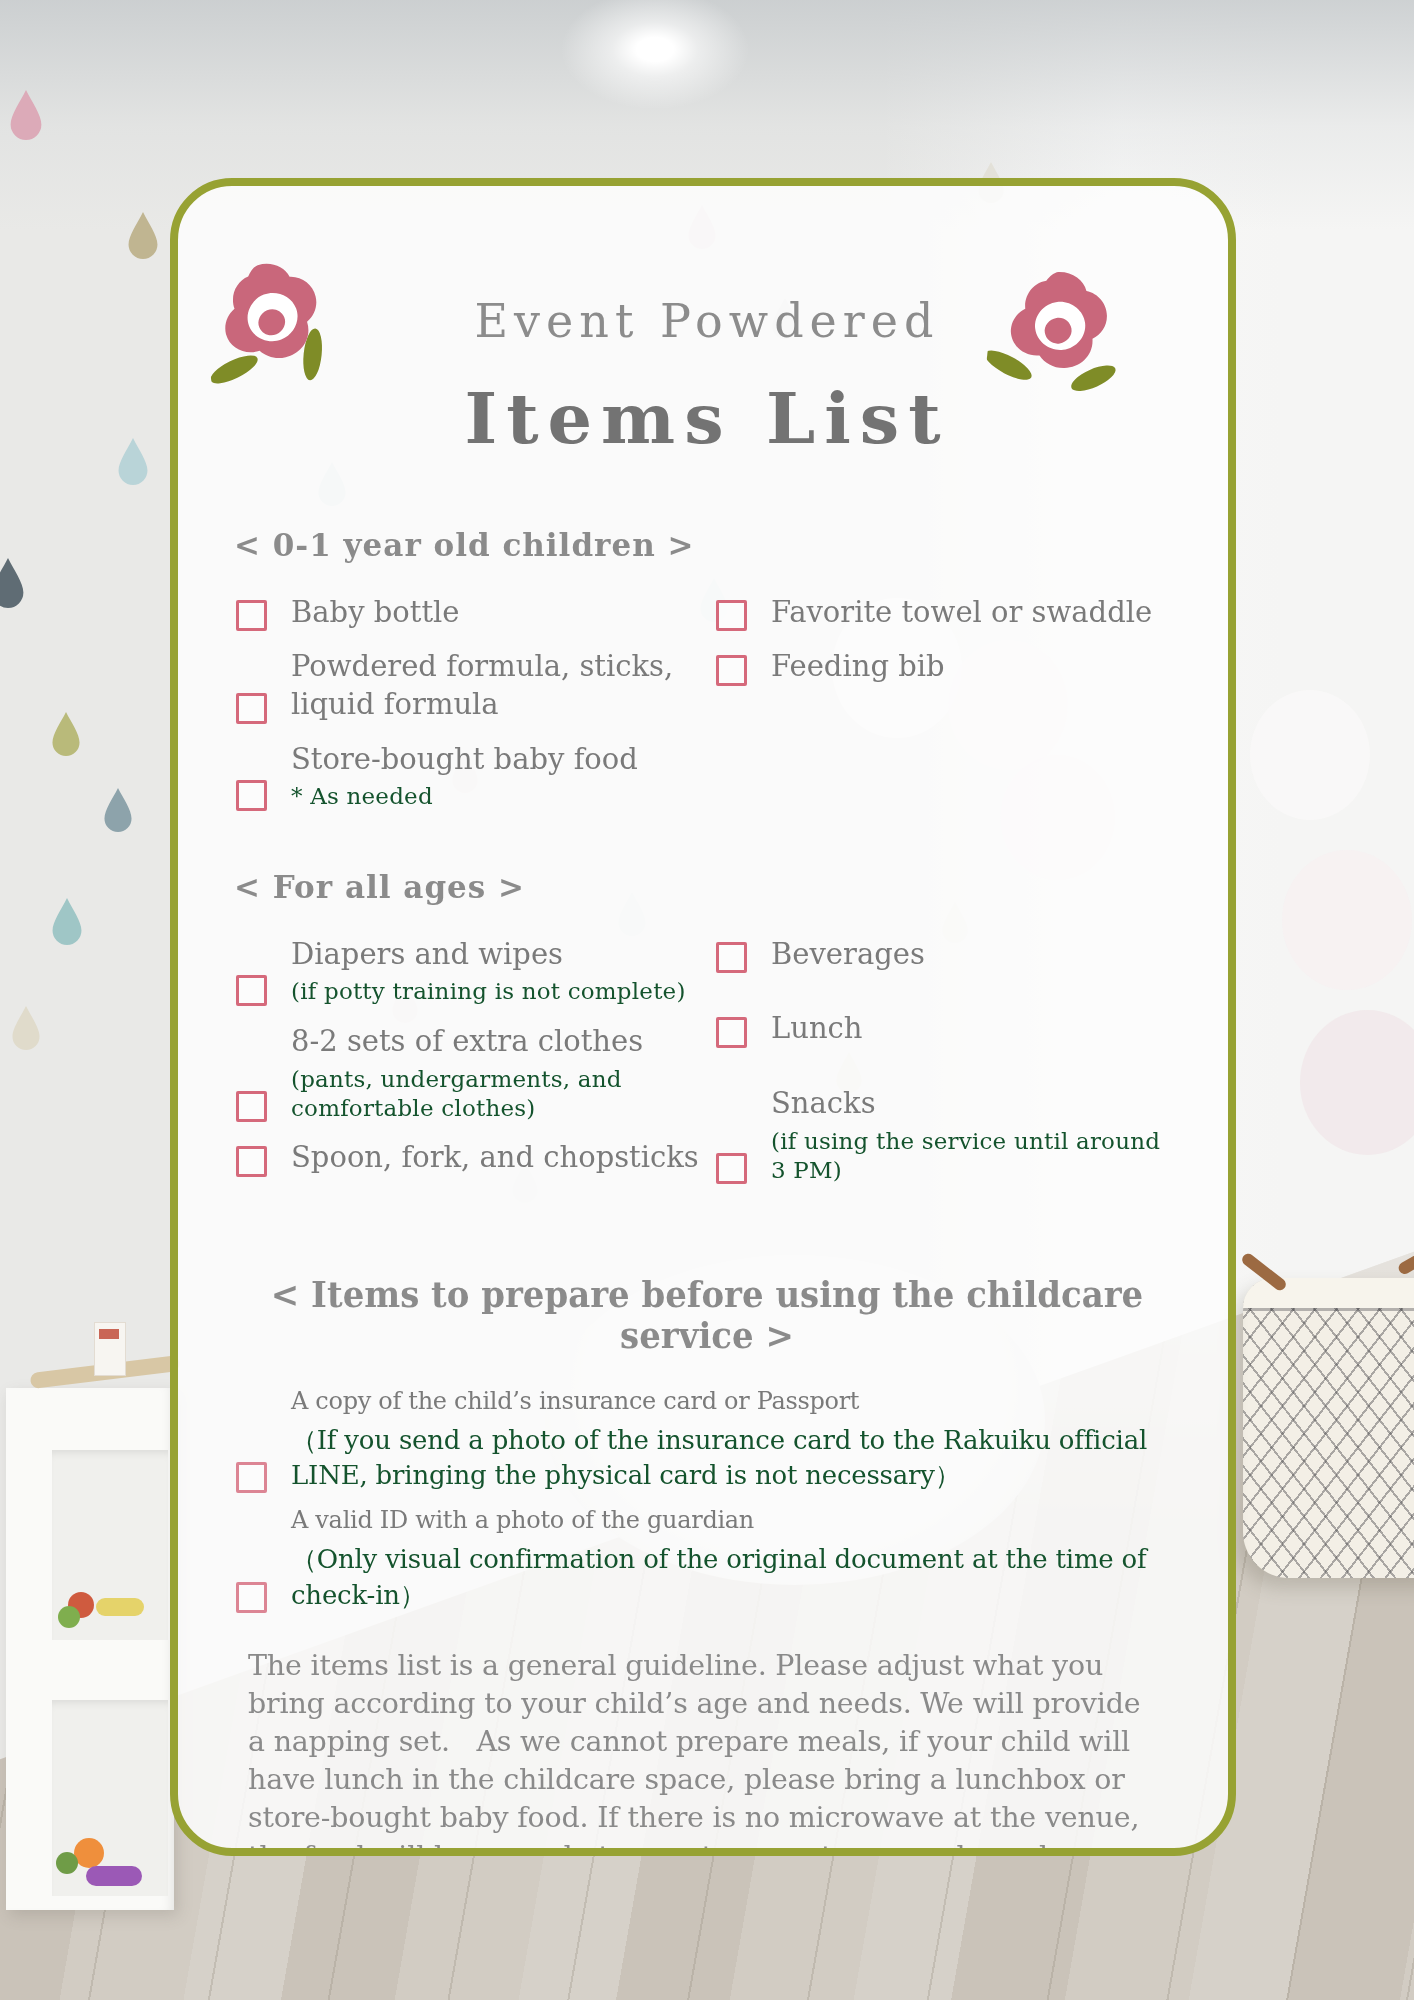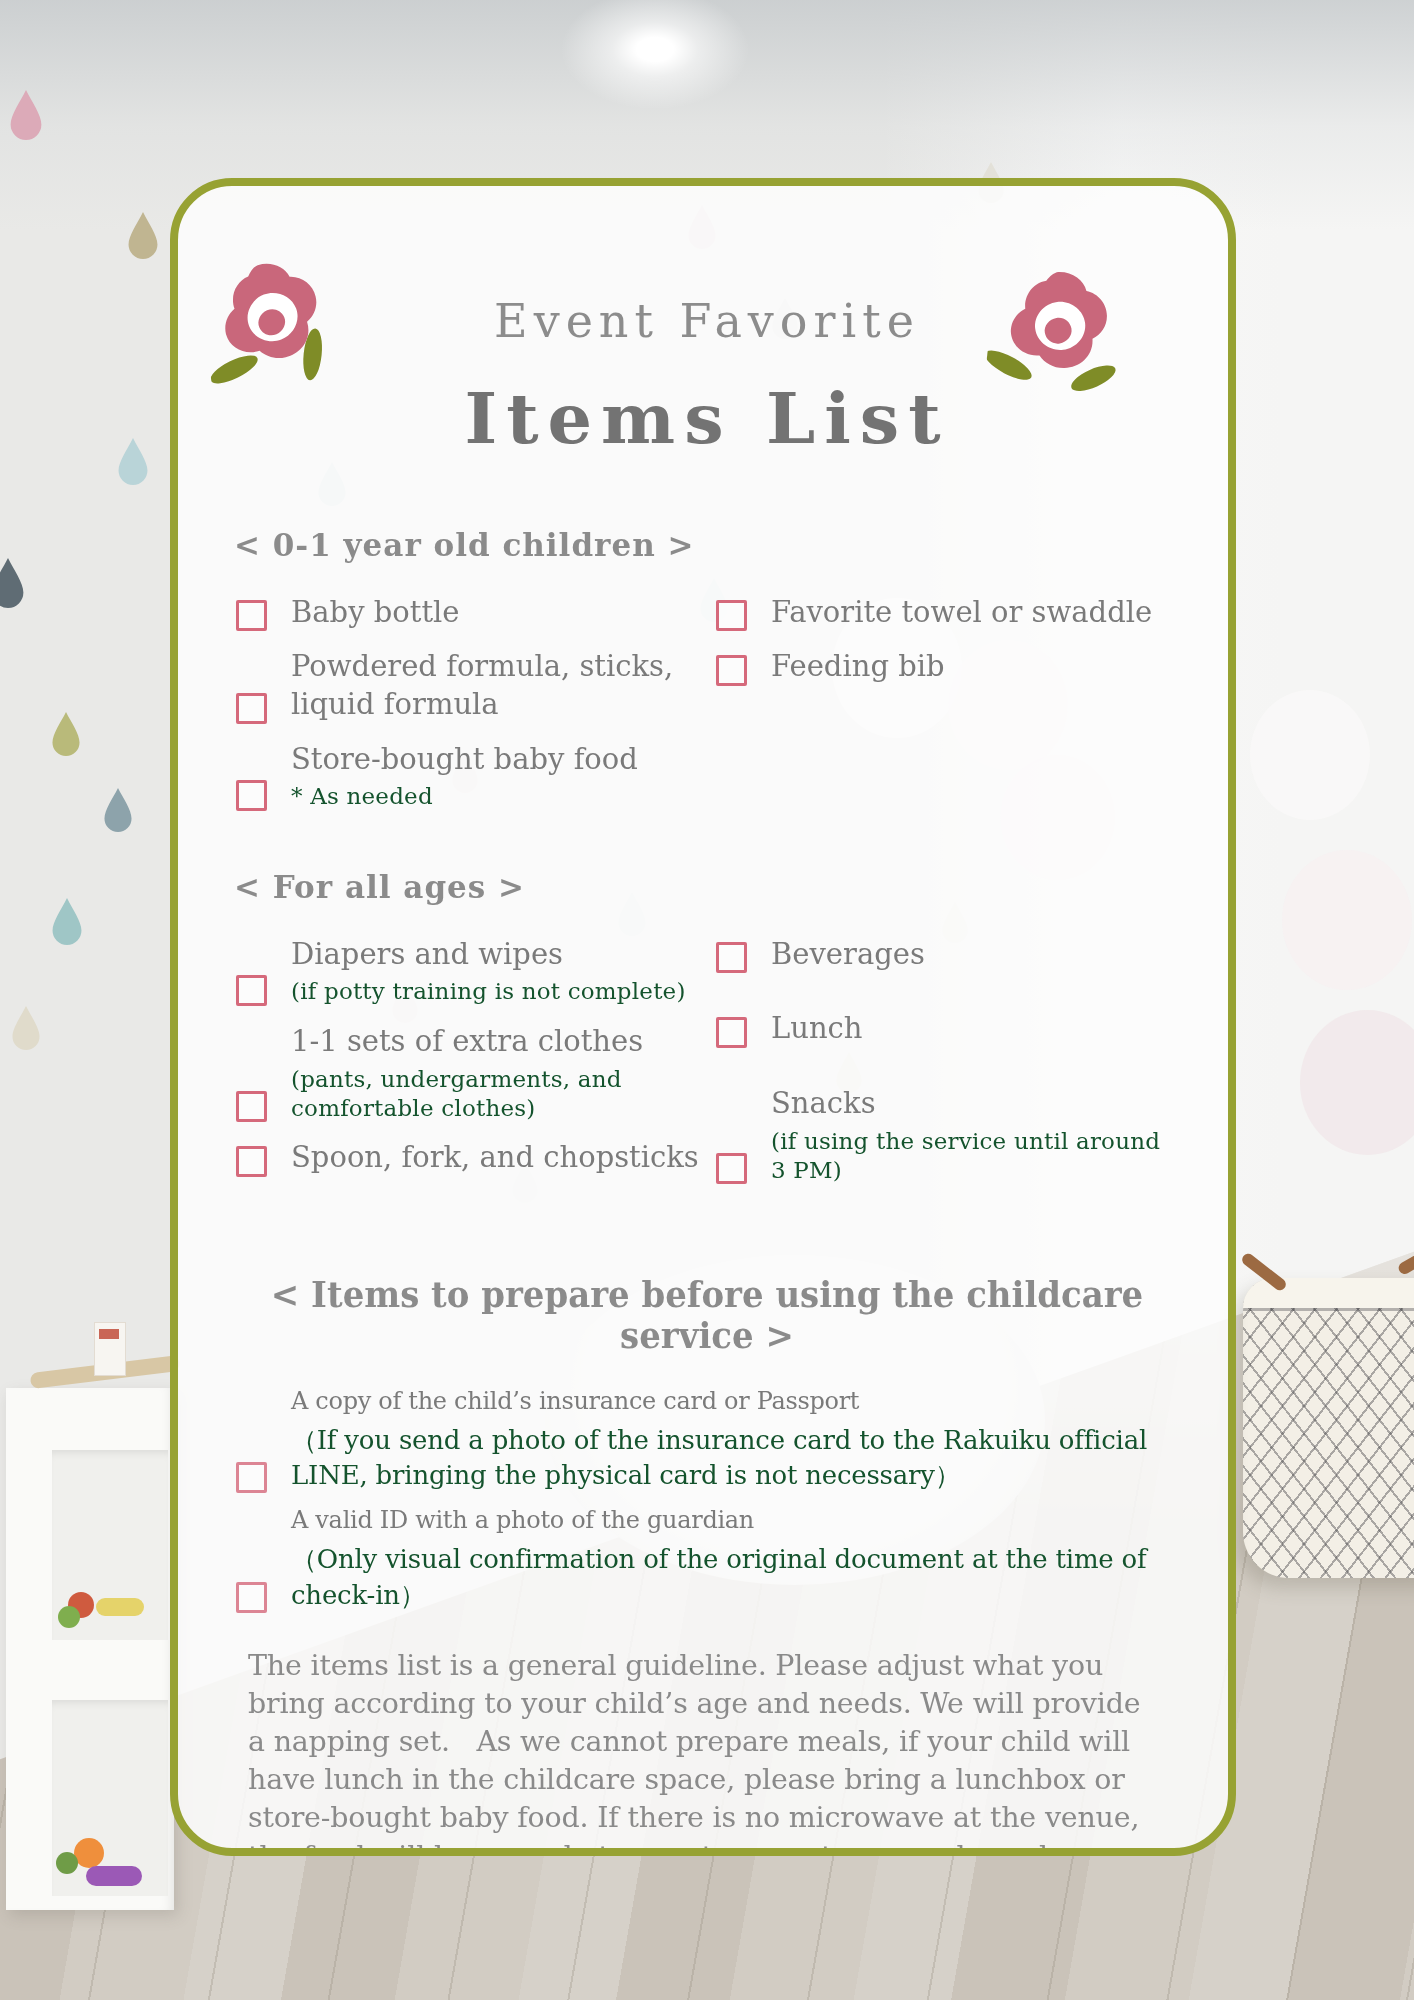--- a/index.html
+++ b/index.html
@@ -226,21 +226,21 @@
     <div class="flower flower-right">
       <svg viewBox="0 0 132 132">
         <ellipse cx="22" cy="104" rx="26" ry="9" fill="#7f8c27" transform="rotate(22 22 104)"></ellipse>
         <ellipse cx="108" cy="108" rx="24" ry="9" fill="#7f8c27" transform="rotate(-30 108 108)"></ellipse>
         <path fill="#c9677b" d="M62 6c14-2 26 5 30 16 12 1 22 11 23 23 1 10-4 19-12 24 3 17-10 31-26 32-10 1-19-3-25-10-14 3-29-6-31-21-1-10 4-19 12-24-3-14 6-27 18-30 3-5 7-9 11-10z"></path>
         <path fill="#ffffff" d="M64 36c13-3 27 5 30 18 3 13-6 26-19 29-13 3-27-5-30-18-3-13 6-26 19-29z"></path>
         <path fill="#c9677b" d="M65 52c7-2 14 2 16 9 2 7-3 14-10 16-7 2-14-2-16-9-2-7 3-14 10-16z"></path>
       </svg>
     </div>
 
-    <div class="title-small">Event Favorite</div>
+    <div class="title-small">Event Powdered</div>
     <div class="title-large">Items List</div>
 
     <section class="sec sec1">
       <h2 class="sec-h">&lt; 0-1 year old children &gt;</h2>
       <div class="cols">
         <div class="col-l">
           <div class="item">
             <span class="cb"></span>
             <div class="itxt">
                 <div class="lbl">Baby bottle</div>
@@ -284,21 +284,21 @@
           <div class="item">
             <span class="cb"></span>
             <div class="itxt">
                 <div class="lbl">Diapers and wipes</div>
               <div class="note auto-hide">(if potty training is not complete)</div>
               </div>
           </div>
           <div class="item">
             <span class="cb"></span>
             <div class="itxt">
-                <div class="lbl">1-1 sets of extra clothes</div>
+                <div class="lbl">8-2 sets of extra clothes</div>
               <div class="note auto-hide">(pants, undergarments, and comfortable clothes)</div>
               </div>
           </div>
           <div class="item">
             <span class="cb"></span>
             <div class="itxt">
                 <div class="lbl">Spoon, fork, and chopsticks</div>
               </div>
           </div>
         </div>

